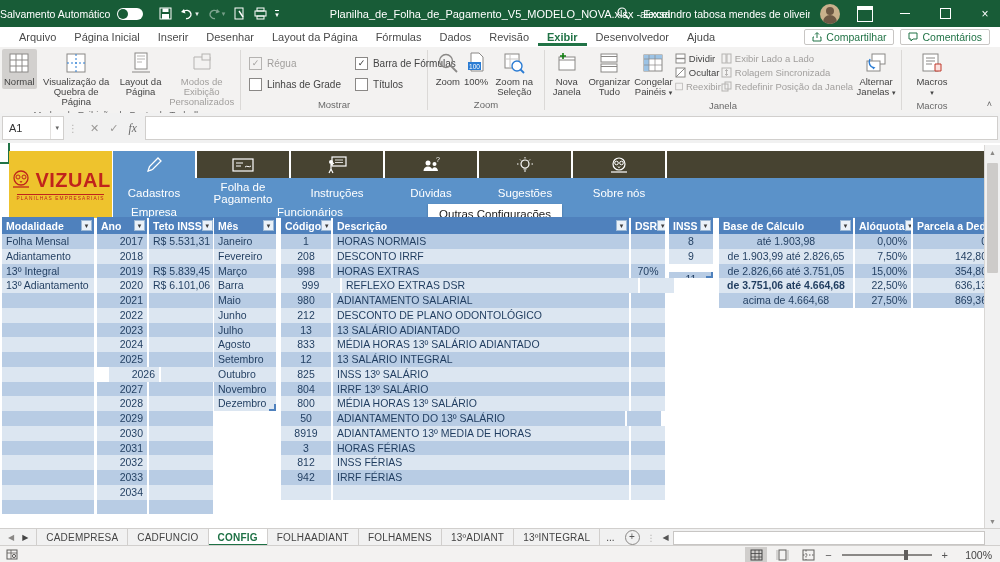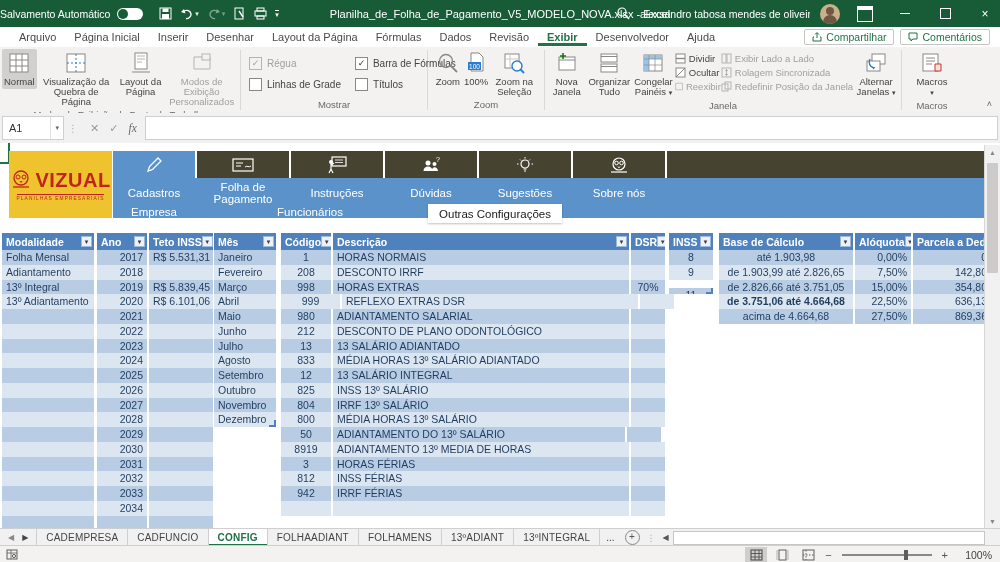--- a/index.html
+++ b/index.html
@@ -69,21 +69,21 @@
   .logorow{display:flex;align-items:center;gap:3px;}
   .logotext{color:#c0231c;font-size:20px;font-weight:bold;letter-spacing:0.5px;}
   .logosub{color:#c0231c;font-size:4.8px;letter-spacing:1.1px;border-top:1px solid #c0231c;margin-top:2px;padding-top:1px;}
   .navbox{position:absolute;top:8px;height:27px;display:flex;align-items:center;justify-content:center;background:#474331;}
   .navbox.active{background:#5b92c9;}
   #navband{position:absolute;left:113px;top:35px;width:871px;height:40px;background:#5b92c9;}
   .navlabel{position:absolute;top:37px;height:26px;display:flex;align-items:center;justify-content:center;text-align:center;color:#fff;font-size:11.5px;line-height:12px;}
   .subtab{position:absolute;top:61px;height:15px;display:flex;align-items:center;justify-content:center;color:#fff;font-size:11.5px;}
   #subtabActive{position:absolute;left:428px;top:61px;width:134px;height:19px;background:#fff;color:#1a1a1a;font-size:11.5px;display:flex;align-items:center;justify-content:center;box-shadow:0 1px 2px rgba(0,0,0,.25);}
   
-  .xtable{position:absolute;top:90px;color:#1f3c5f;}
+  .xtable{position:absolute;top:74px;color:#1f3c5f;}
   .thead{display:flex;height:17px;}
   .th{background:#4f81bd;color:#fff;font-weight:bold;font-size:10.5px;display:flex;align-items:center;padding-left:4px;margin-right:2px;box-sizing:border-box;overflow:hidden;white-space:nowrap;}
   .th:last-child{margin-right:0;}
   .filter{width:11px;height:11px;background:#eaf1f8;border:1px solid #9cb8d5;color:#3c3c3c;font-size:6px;line-height:10px;text-align:center;margin-left:auto;margin-right:2px;flex:none;box-sizing:border-box;}
   .trow{display:flex;height:14.75px;}
   .trow:nth-child(odd) .td{background:#b8cce4;}
   .trow:nth-child(even) .td{background:#dce6f1;}
   .td{font-size:10.5px;line-height:14.75px;margin-right:2px;box-sizing:border-box;overflow:hidden;white-space:nowrap;padding:0 4px;}
   .td:last-child{margin-right:0;}
   .td.al{text-align:left;}.td.ac{text-align:center;}.td.ar{text-align:right;}
@@ -623,21 +623,21 @@
         </div>
         <div class="trow">
           <div class="td ar" style="width: 50px;">2024</div>
           <div class="td al" style="width: 64px;"></div>
         </div>
         <div class="trow">
           <div class="td ar" style="width: 50px;">2025</div>
           <div class="td al" style="width: 64px;"></div>
         </div>
         <div class="trow">
-          <div class="td ar" style="width: 50px;">2026</div>
+          <div class="td ar" style="width: 50px; margin-left: 12px;">2026</div>
           <div class="td al" style="width: 64px;"></div>
         </div>
         <div class="trow">
           <div class="td ar" style="width: 50px;">2027</div>
           <div class="td al" style="width: 64px;"></div>
         </div>
         <div class="trow">
           <div class="td ar" style="width: 50px;">2028</div>
           <div class="td al" style="width: 64px;"></div>
         </div>
@@ -682,21 +682,21 @@
         <div class="trow">
           <div class="td al" style="width: 62px;">Janeiro</div>
         </div>
         <div class="trow">
           <div class="td al" style="width: 62px;">Fevereiro</div>
         </div>
         <div class="trow">
           <div class="td al" style="width: 62px;">Março</div>
         </div>
         <div class="trow">
-          <div class="td al" style="width: 62px;">Abril</div>
+          <div class="td al" style="width: 62px;">Barra</div>
         </div>
         <div class="trow">
           <div class="td al" style="width: 62px;">Maio</div>
         </div>
         <div class="trow">
           <div class="td al" style="width: 62px;">Junho</div>
         </div>
         <div class="trow">
           <div class="td al" style="width: 62px;">Julho</div>
         </div>

